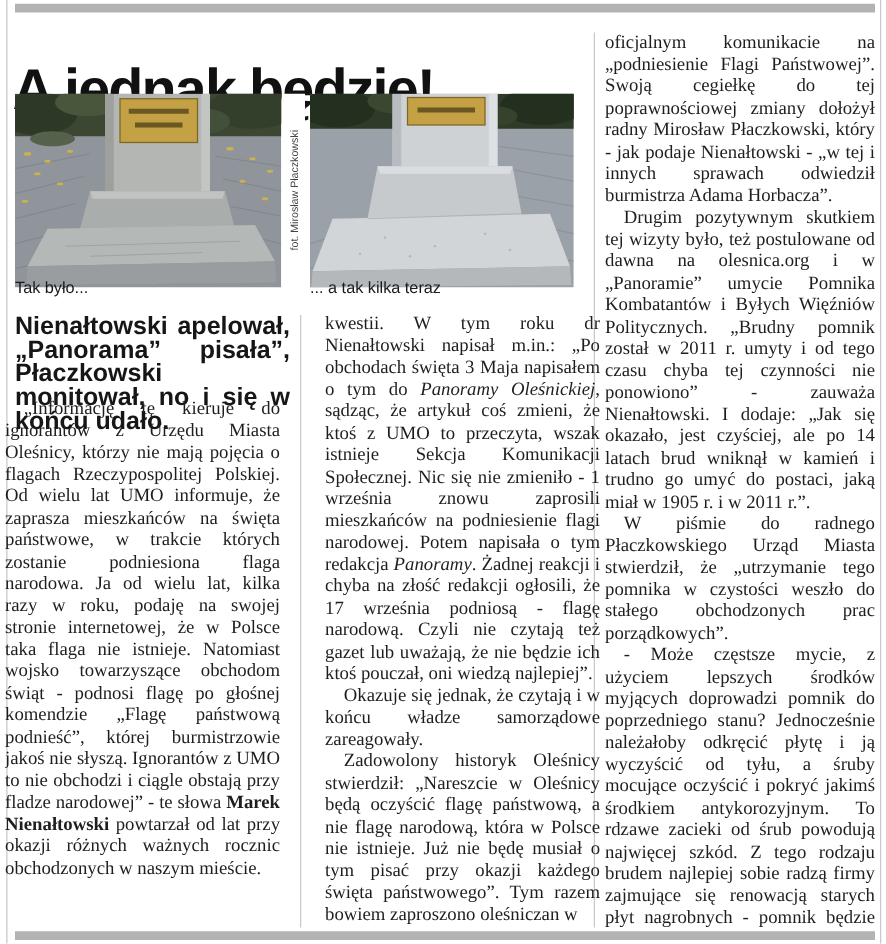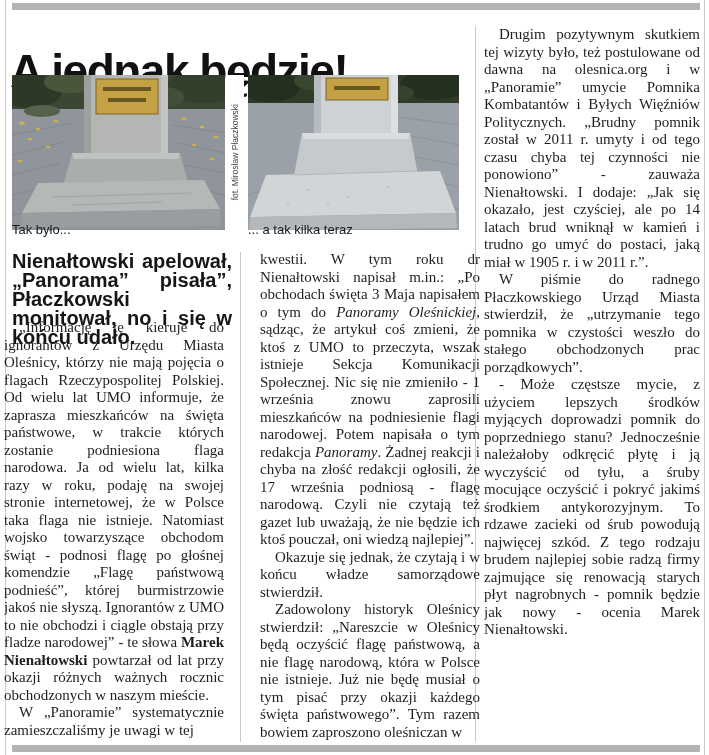--- a/index.html
+++ b/index.html
@@ -155,24 +155,24 @@
   </svg>
 </div>
 
 <div class="caption caption-before">Tak było...</div>
 <div class="caption caption-after">... a tak kilka teraz</div>
 
 <div class="lead">Nienałtowski apelował, „Panorama” pisała”, Płaczkowski monitował, no i się w końcu udało.</div>
 
 <div class="article col1">
     <p class="para indent"><span>„Informację tę kieruje do ignorantów z Urzędu Miasta Oleśnicy, którzy nie mają pojęcia o flagach Rzeczypospolitej Polskiej. Od wielu lat UMO informuje, że zaprasza mieszkańców na święta państwowe, w trakcie których zostanie podniesiona flaga narodowa. Ja od wielu lat, kilka razy w roku, podaję na swojej stronie internetowej, że w Polsce taka flaga nie istnieje. Natomiast wojsko towarzyszące obchodom świąt - podnosi flagę po głośnej komendzie „Flagę państwową podnieść”, której burmistrzowie jakoś nie słyszą. Ignorantów z UMO to nie obchodzi i ciągle obstają przy fladze narodowej” - te słowa </span><span class="run-b">Marek Nienałtowski</span><span> powtarzał od lat przy okazji różnych ważnych rocznic obchodzonych w naszym mieście.</span></p>
-    <p class="para indent"><span>W „Panoramie” systematycznie zamieszczaliśmy je uwagi w tej</span></p>
   </div>
 <div class="article col2">
     <p class="para"><span>kwestii. W tym roku dr Nienałtowski napisał m.in.: „Po obchodach święta 3 Maja napisałem o tym do </span><span class="run-i">Panoramy Oleśnickiej</span><span>, sądząc, że artykuł coś zmieni, że ktoś z UMO to przeczyta, wszak istnieje Sekcja Komunikacji Społecznej. Nic się nie zmieniło - 1 września znowu zaprosili mieszkańców na podniesienie flagi narodowej. Potem napisała o tym redakcja </span><span class="run-i">Panoramy</span><span>. Żadnej reakcji i chyba na złość redakcji ogłosili, że 17 września podniosą - flagę narodową. Czyli nie czytają też gazet lub uważają, że nie będzie ich ktoś pouczał, oni wiedzą najlepiej”.</span></p>
-    <p class="para indent"><span>Okazuje się jednak, że czytają i w końcu władze samorządowe stwierdził.</span></p>
+    <p class="para indent"><span>Okazuje się jednak, że czytają i w końcu władze samorządowe zareagowały.</span></p>
     <p class="para indent"><span>Zadowolony historyk Oleśnicy stwierdził: „Nareszcie w Oleśnicy będą oczyścić flagę państwową, a nie flagę narodową, która w Polsce nie istnieje. Już nie będę musiał o tym pisać przy okazji każdego święta państwowego”. Tym razem bowiem zaproszono oleśniczan w</span></p>
   </div>
 <div class="article col3">
+    <p class="para"><span>oficjalnym komunikacie na „podniesienie Flagi Państwowej”. Swoją cegiełkę do tej poprawnościowej zmiany dołożył radny Mirosław Płaczkowski, który - jak podaje Nienałtowski - „w tej i innych sprawach odwiedził burmistrza Adama Horbacza”.</span></p>
     <p class="para indent"><span>Drugim pozytywnym skutkiem tej wizyty było, też postulowane od dawna na olesnica.org i w „Panoramie” umycie Pomnika Kombatantów i Byłych Więźniów Politycznych. „Brudny pomnik został w 2011 r. umyty i od tego czasu chyba tej czynności nie ponowiono” - zauważa Nienałtowski. I dodaje: „Jak się okazało, jest czyściej, ale po 14 latach brud wniknął w kamień i trudno go umyć do postaci, jaką miał w 1905 r. i w 2011 r.”.</span></p>
     <p class="para indent"><span>W piśmie do radnego Płaczkowskiego Urząd Miasta stwierdził, że „utrzymanie tego pomnika w czystości weszło do stałego obchodzonych prac porządkowych”.</span></p>
     <p class="para indent"><span>- Może częstsze mycie, z użyciem lepszych środków myjących doprowadzi pomnik do poprzedniego stanu? Jednocześnie należałoby odkręcić płytę i ją wyczyścić od tyłu, a śruby mocujące oczyścić i pokryć jakimś środkiem antykorozyjnym. To rdzawe zacieki od śrub powodują najwięcej szkód. Z tego rodzaju brudem najlepiej sobie radzą firmy zajmujące się renowacją starych płyt nagrobnych - pomnik będzie jak nowy - ocenia Marek Nienałtowski.</span></p>
   </div>
 
 </body></html>

